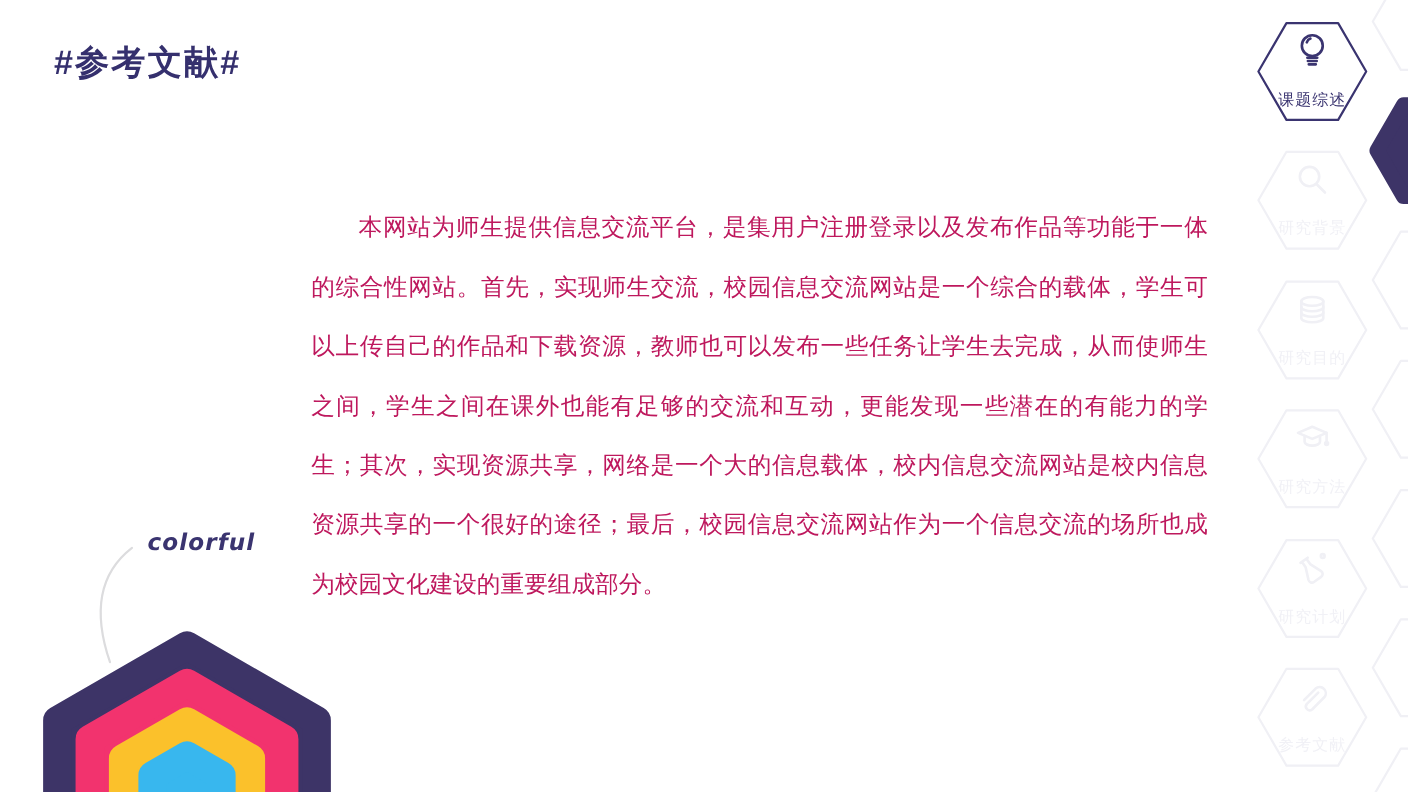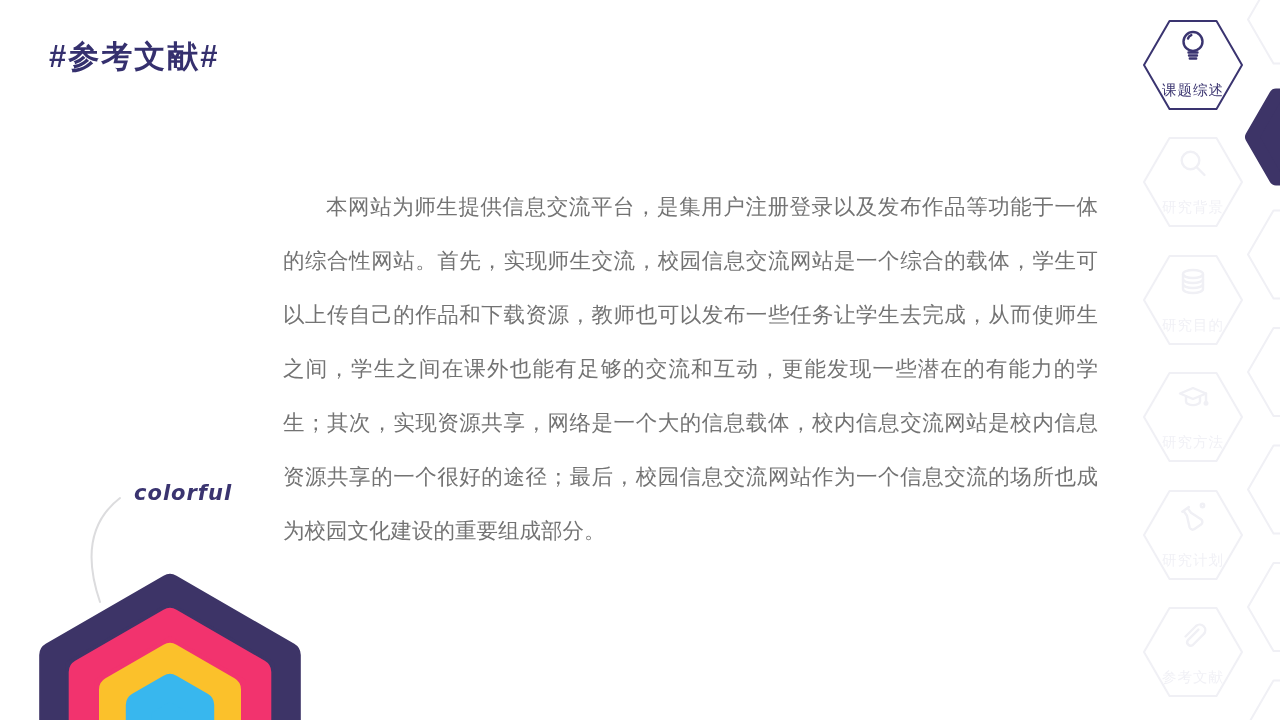--- a/index.html
+++ b/index.html
@@ -8,21 +8,21 @@
     overflow:hidden;font-family:"Liberation Sans","DejaVu Sans",sans-serif;
   }
   
   .title{
     position:absolute;left:49px;top:36px;
     font-size:31px;font-weight:700;letter-spacing:2px;color:#35306E;
   }
   
   .body-text{
     position:absolute;left:283px;top:180px;width:815px;
-    font-size:21.5px;line-height:54px;color:#737373;
+    font-size:21.5px;line-height:54px;color:#be185d;
     text-align:justify;text-indent:2em;
   }
   
   .caption{
     position:absolute;left:134px;top:481px;
     font-size:21px;font-style:italic;font-weight:600;letter-spacing:1px;color:#3A3470;
     font-family:"DejaVu Sans",sans-serif;
   }
   .leader{position:absolute;left:70px;top:490px;}
   

